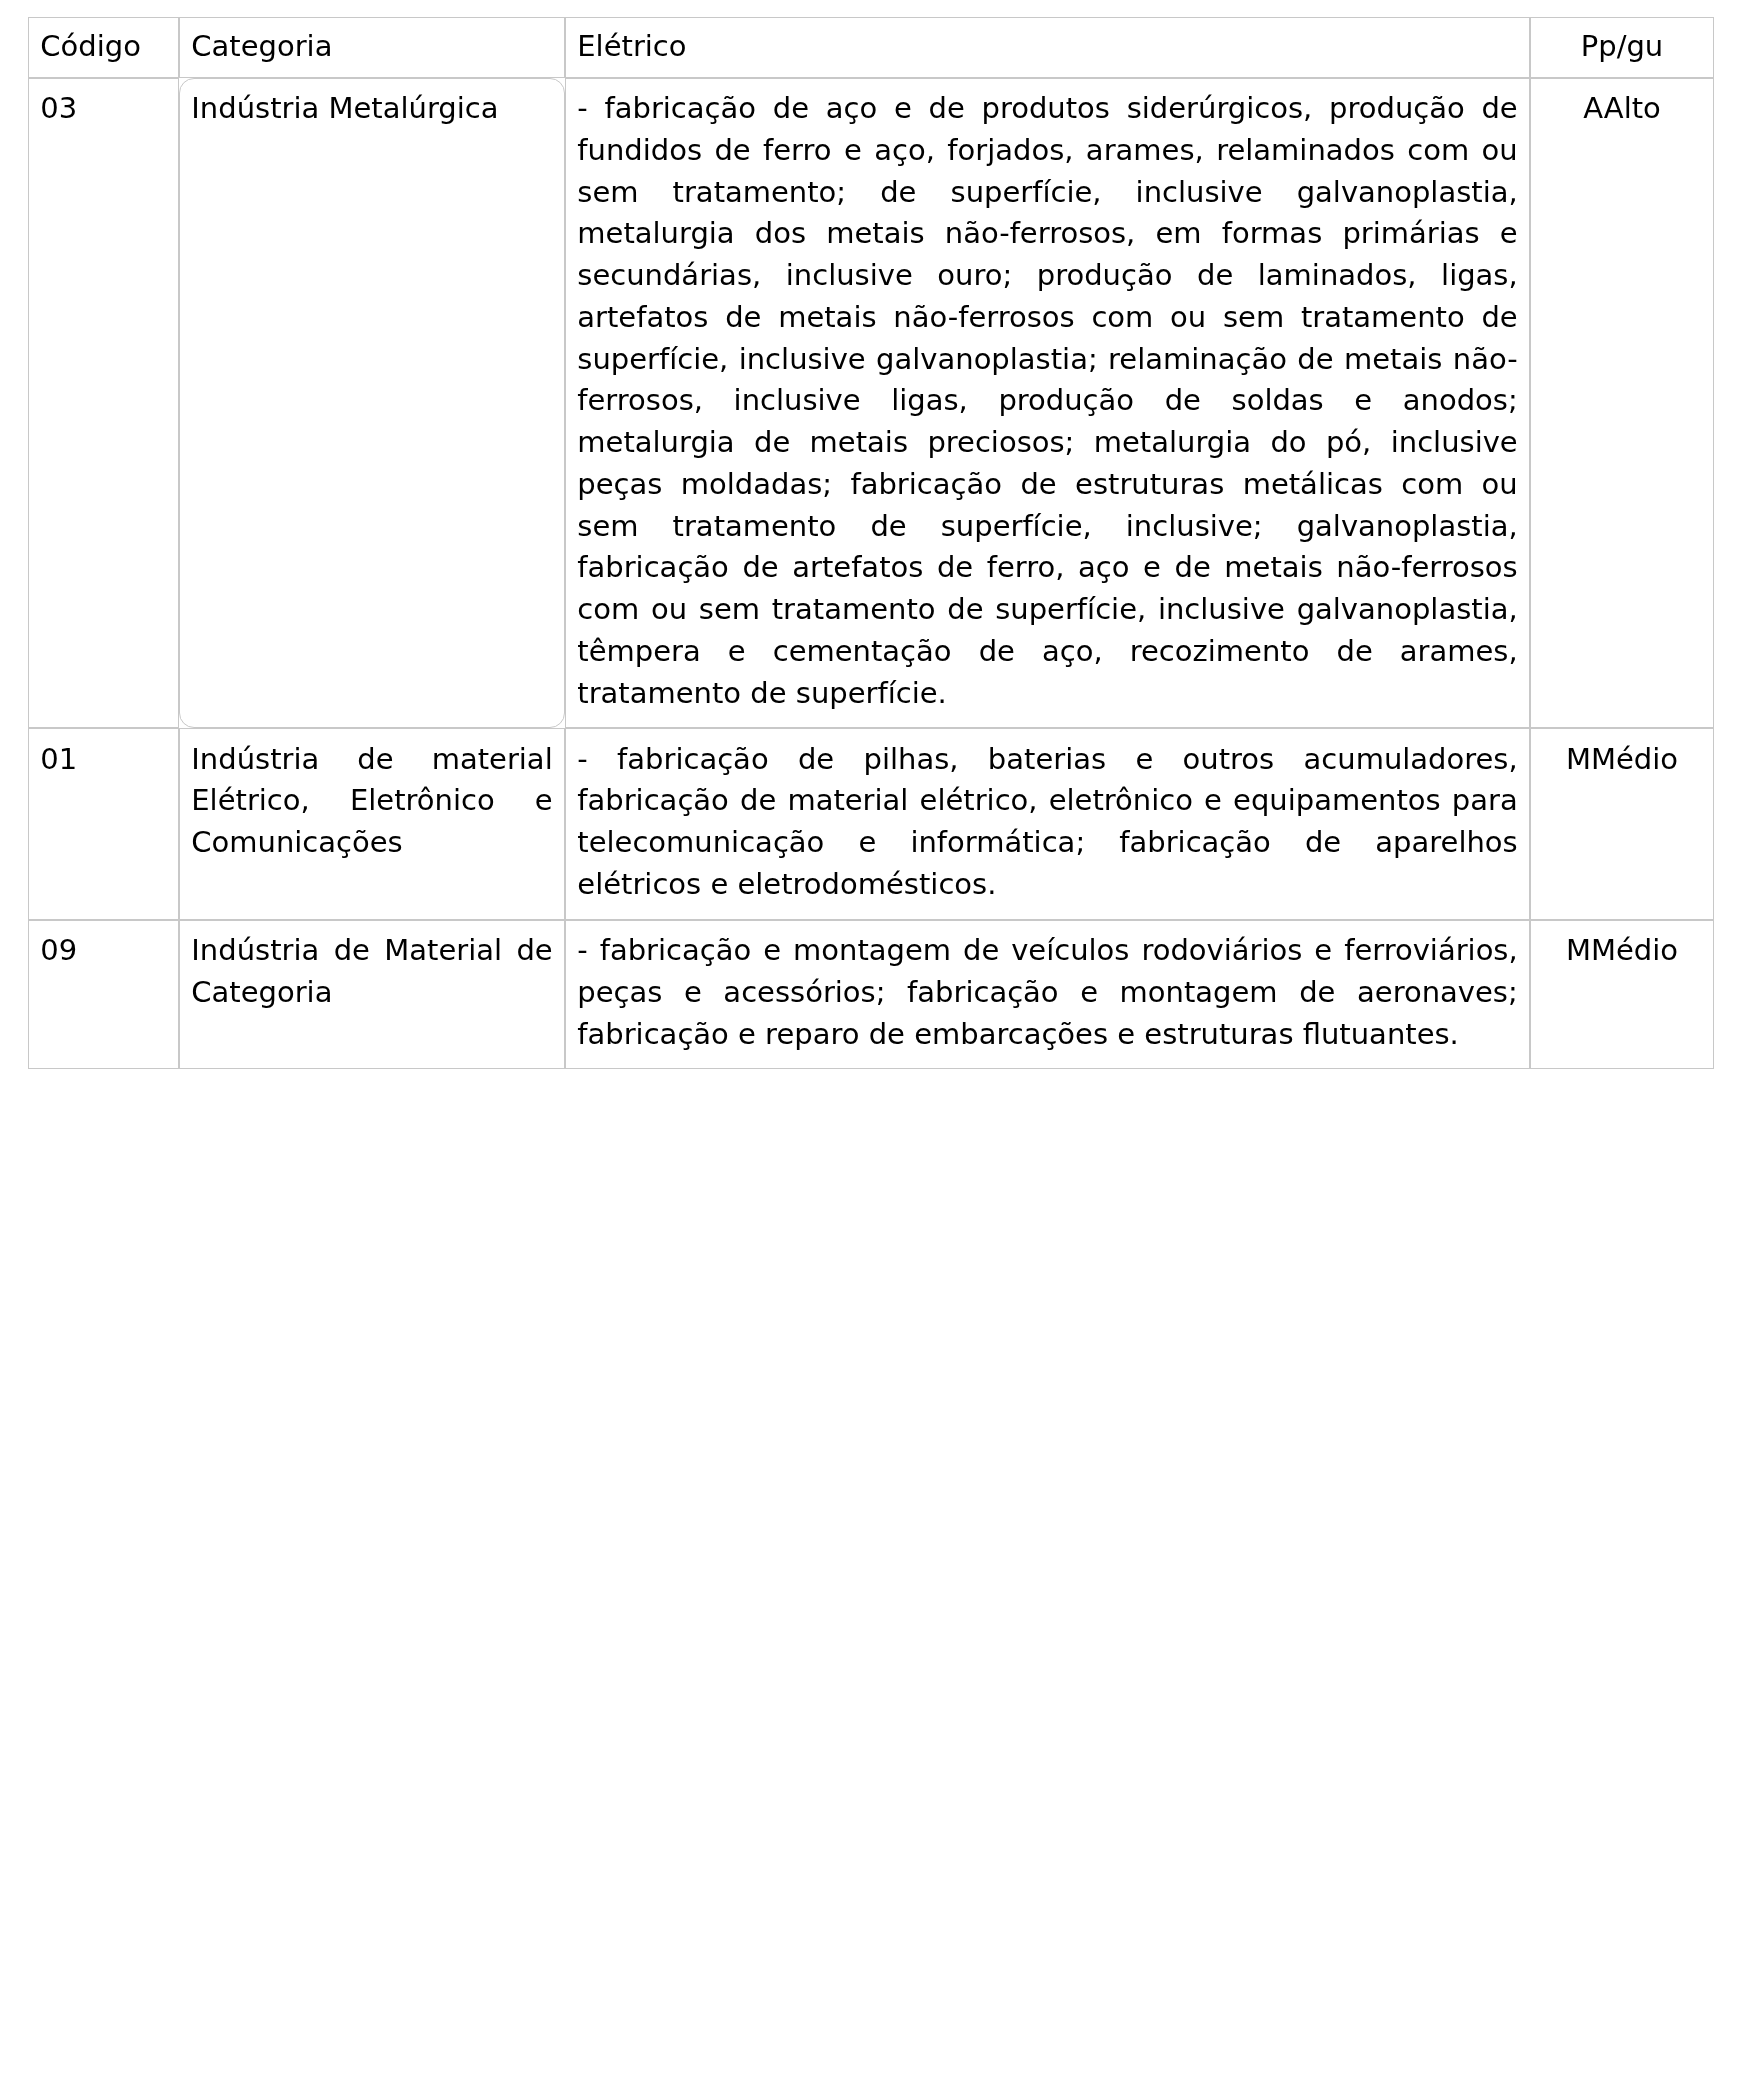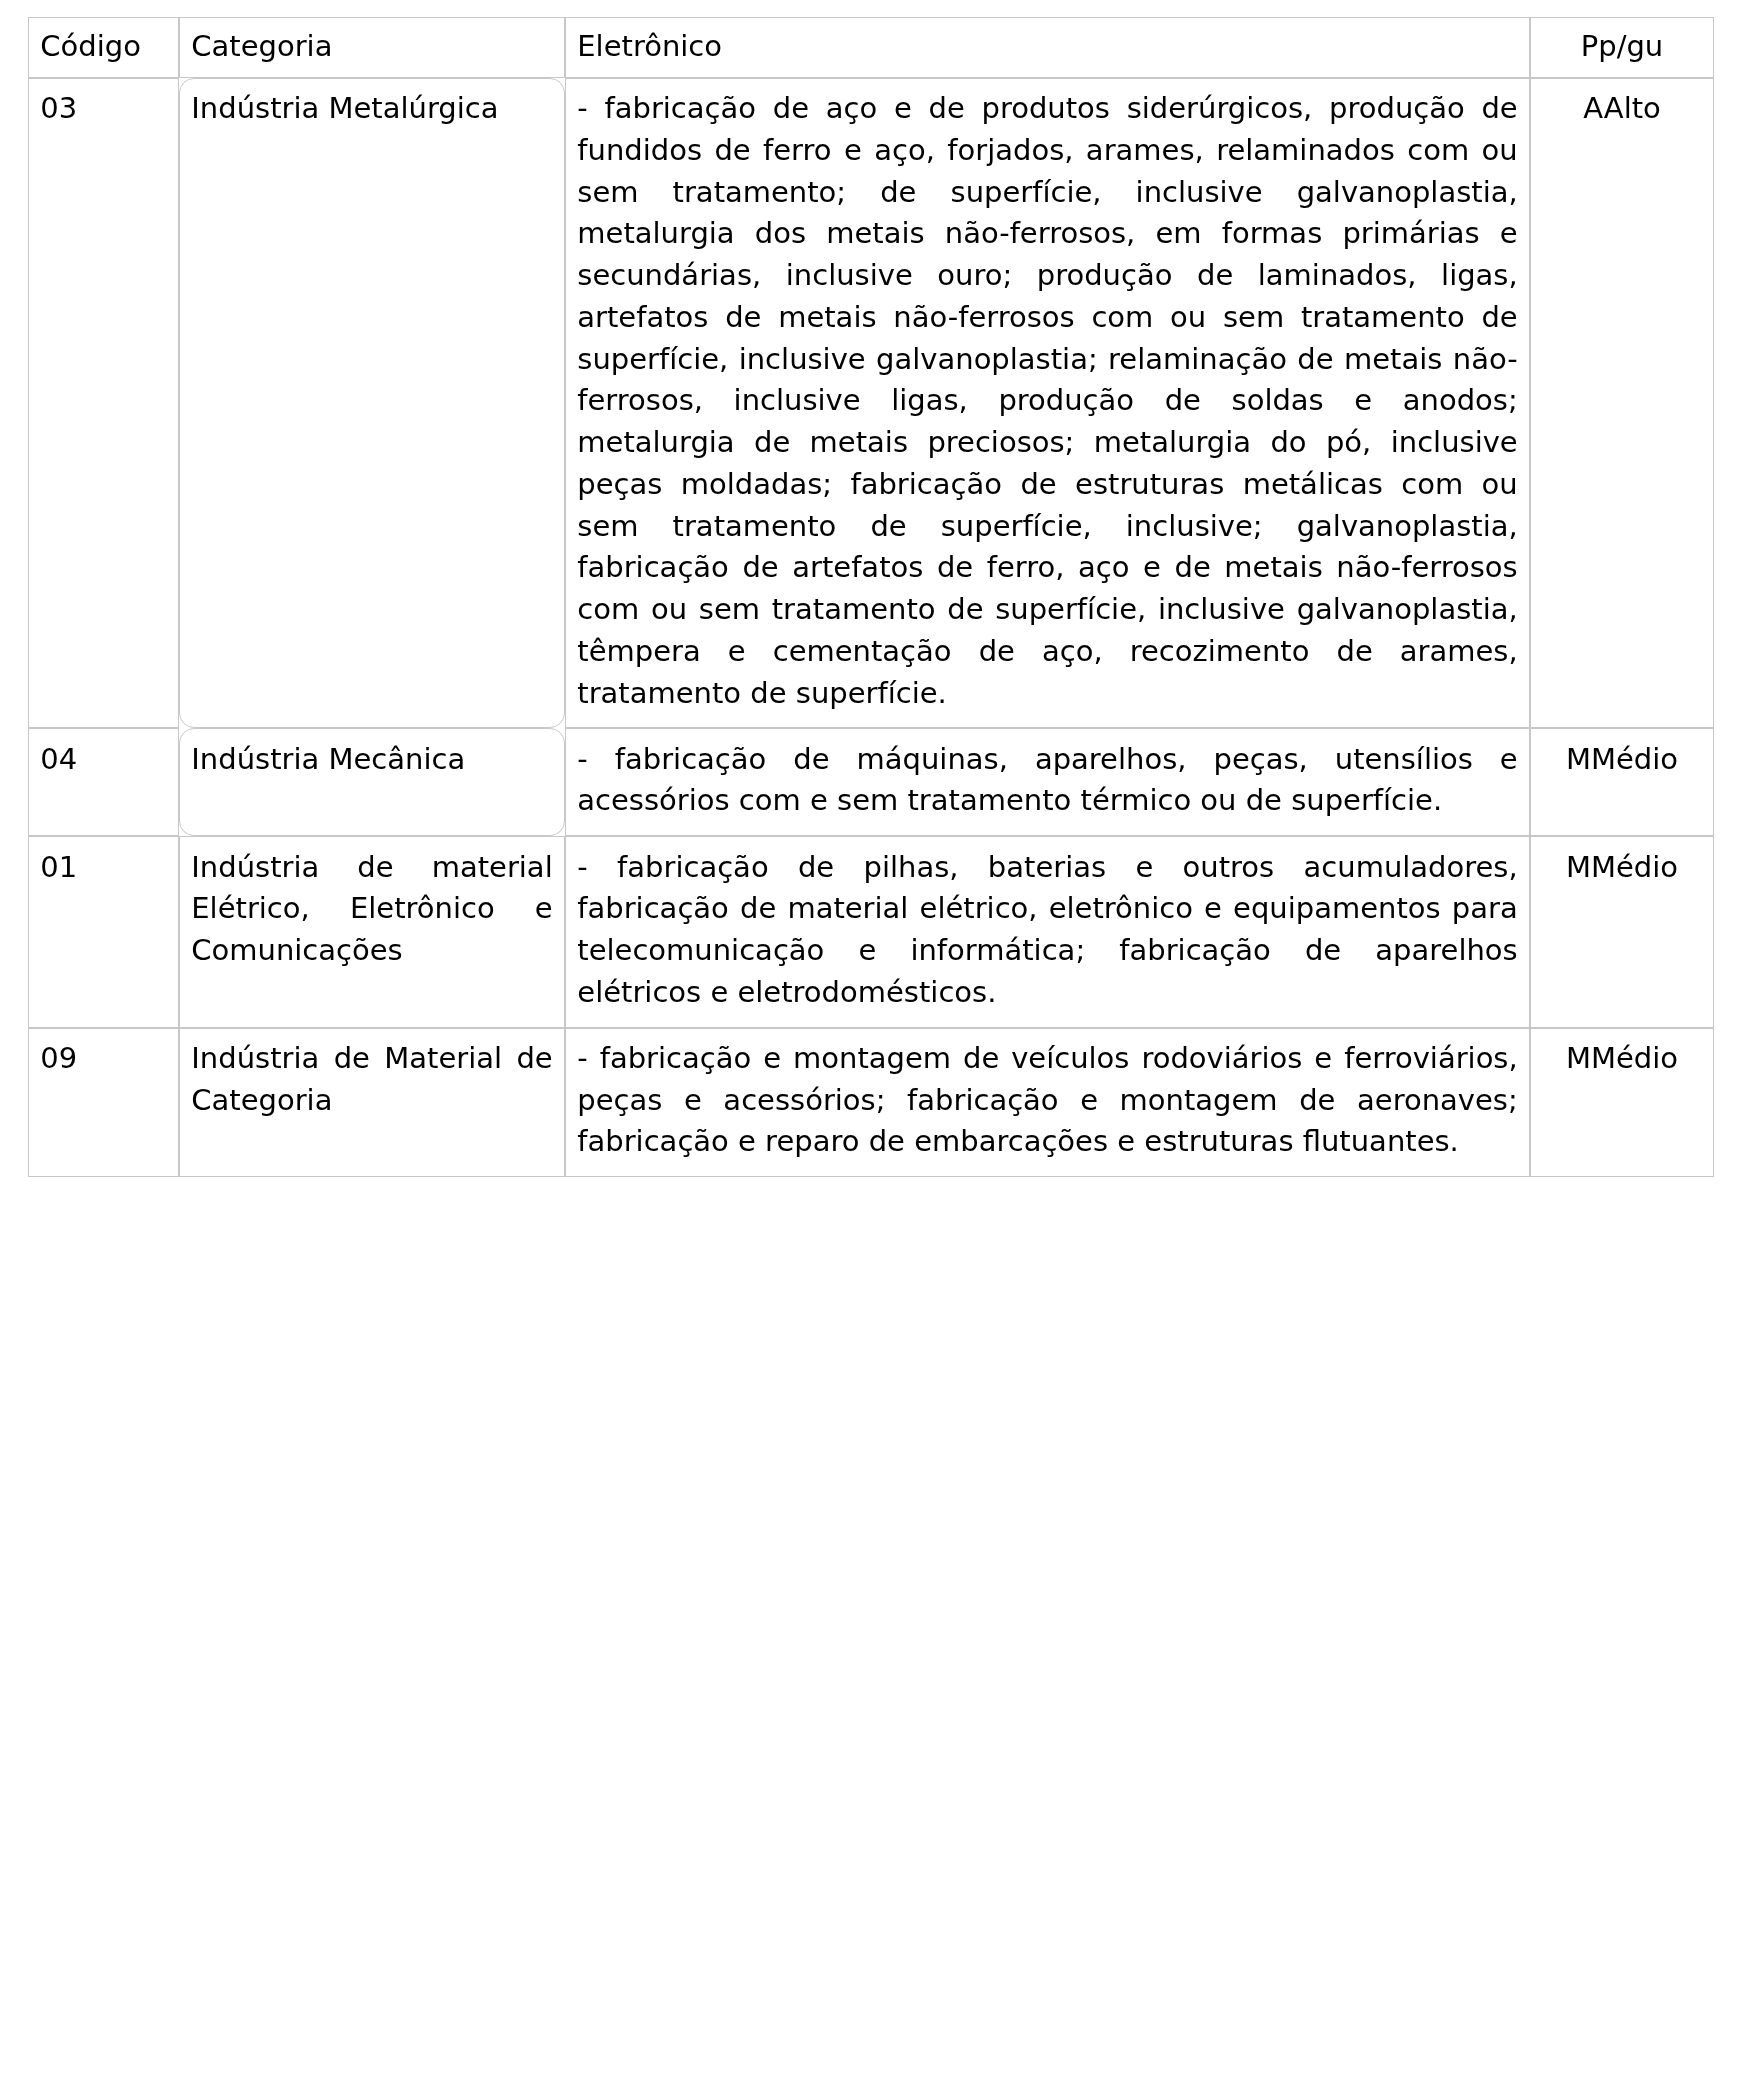--- a/index.html
+++ b/index.html
@@ -66,37 +66,31 @@
     <colgroup>
       <col class="c-codigo">
       <col class="c-categoria">
       <col class="c-descricao">
       <col class="c-ppgu">
     </colgroup>
     <tbody>
       <tr class="header-row">
         <td class="cell-codigo">Código</td>
         <td class="cell-categoria">Categoria</td>
-        <td class="cell-descricao">Eletrônico</td>
+        <td class="cell-descricao">Elétrico</td>
         <td class="cell-ppgu">Pp/gu</td>
       </tr>
 
       <tr>
         <td class="cell-codigo">03</td>
         <td class="cell-categoria just-soft">Indústria Metalúrgica</td>
         <td class="cell-descricao">- fabricação de aço e de produtos siderúrgicos, produção de fundidos de ferro e aço, forjados, arames, relaminados com ou sem tratamento; de superfície, inclusive galvanoplastia, metalurgia dos metais não-ferrosos, em formas primárias e secundárias, inclusive ouro; produção de laminados, ligas, artefatos de metais não-ferrosos com ou sem tratamento de superfície, inclusive galvanoplastia; relaminação de metais não-ferrosos, inclusive ligas, produção de soldas e anodos; metalurgia de metais preciosos; metalurgia do pó, inclusive peças moldadas; fabricação de estruturas metálicas com ou sem tratamento de superfície, inclusive; galvanoplastia, fabricação de artefatos de ferro, aço e de metais não-ferrosos com ou sem tratamento de superfície, inclusive galvanoplastia, têmpera e cementação de aço, recozimento de arames, tratamento de superfície.</td>
         <td class="cell-ppgu">AAlto</td>
       </tr>
 
-      <tr>
-        <td class="cell-codigo">04</td>
-        <td class="cell-categoria just-soft">Indústria Mecânica</td>
-        <td class="cell-descricao">- fabricação de máquinas, aparelhos, peças, utensílios e acessórios com e sem tratamento térmico ou de superfície.</td>
-        <td class="cell-ppgu">MMédio</td>
-      </tr>
 
       <tr>
         <td class="cell-codigo">01</td>
         <td class="cell-categoria just-hard">Indústria de material Elétrico, Eletrônico e Comunicações</td>
         <td class="cell-descricao">- fabricação de pilhas, baterias e outros acumuladores, fabricação de material elétrico, eletrônico e equipamentos para telecomunicação e informática; fabricação de aparelhos elétricos e eletrodomésticos.</td>
         <td class="cell-ppgu">MMédio</td>
       </tr>
 
       <tr>
         <td class="cell-codigo">09</td>

